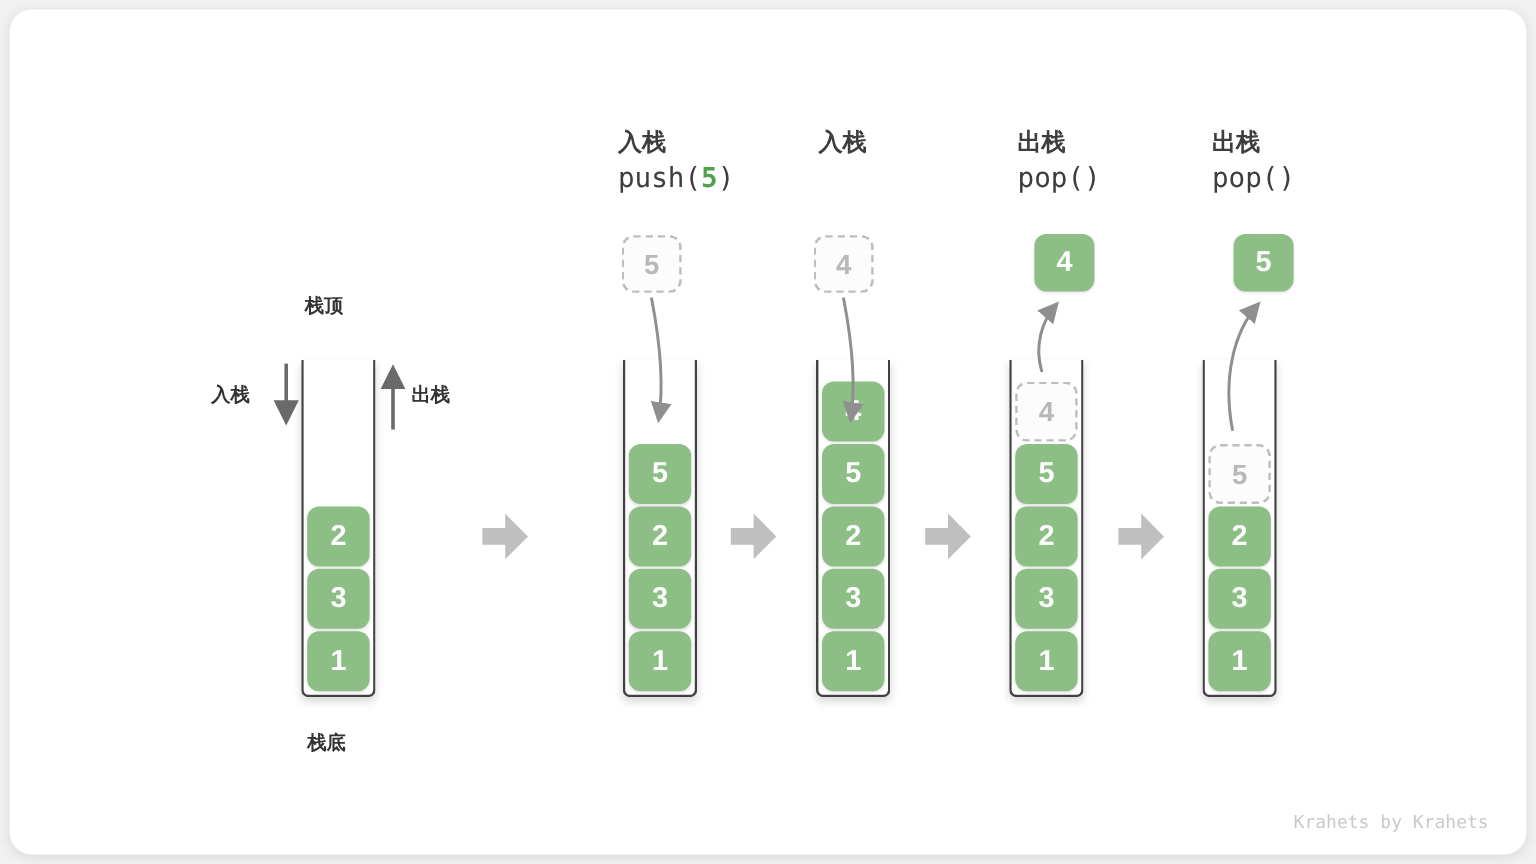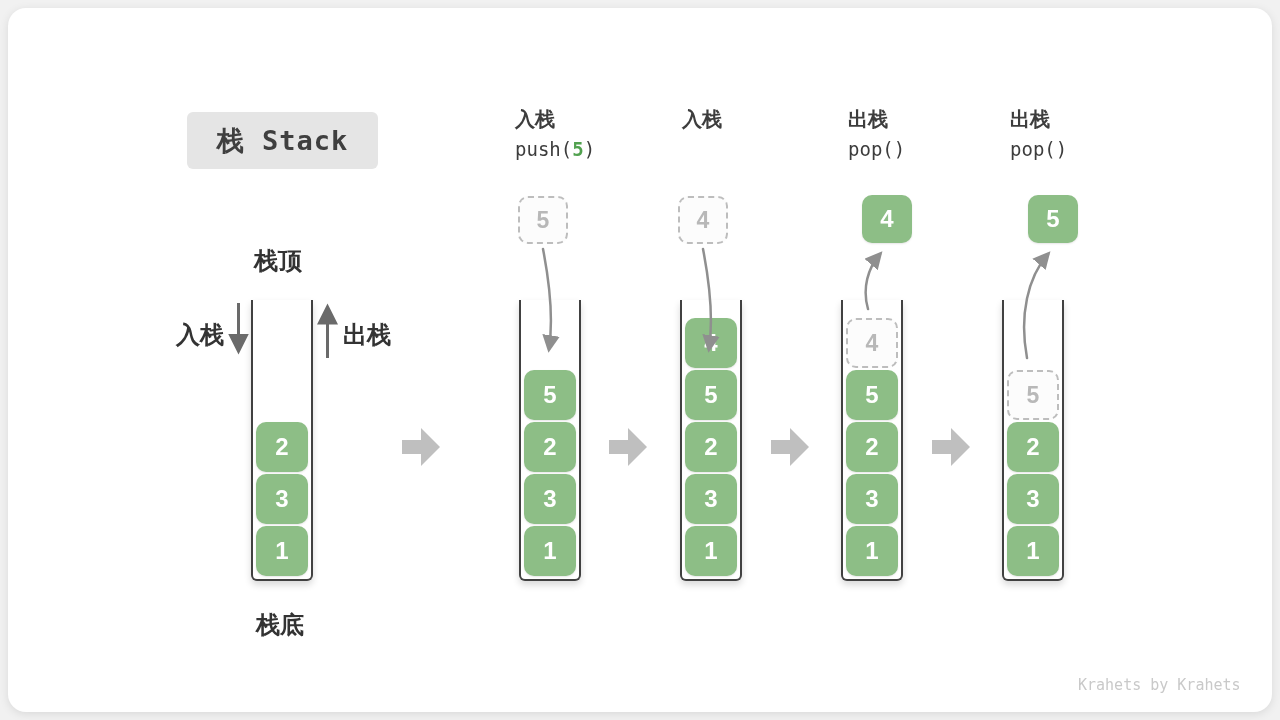--- a/index.html
+++ b/index.html
@@ -16,31 +16,31 @@
     box-shadow:0 2px 10px rgba(0,0,0,0.10);
   }
   .badge{
     position:absolute;left:187px;top:112px;width:191px;height:57px;
     background:#e5e5e5;border-radius:6px;
     display:flex;align-items:center;justify-content:center;
     font-family:"DejaVu Sans Mono","Liberation Mono",monospace;
     font-size:27px;font-weight:bold;color:#3f3f3f;letter-spacing:1px;
   }
   .side-label{
-    position:absolute;font-size:24px;font-weight:bold;color:#333333;
+    position:absolute;font-size:16px;font-weight:bold;color:#333333;
     white-space:nowrap;
   }
   .op{position:absolute;width:160px;}
   .op-action{
     font-size:20px;font-weight:600;color:#3d3d3d;line-height:28px;
     white-space:nowrap;
   }
   .op-code{
     font-family:"DejaVu Sans Mono","Liberation Mono",monospace;
-    font-size:19px;color:#3d3d3d;line-height:33px;white-space:nowrap;
+    font-size:23px;color:#3d3d3d;line-height:33px;white-space:nowrap;
   }
   .op-code .arg{font-weight:bold;}
   .stack-container{
     position:absolute;width:62px;height:281px;box-sizing:border-box;
     border:2px solid #414141;border-top:none;border-radius:0 0 6px 6px;
     background:#ffffff;
     box-shadow:0 4px 7px rgba(0,0,0,0.15);
   }
   .block{
     position:absolute;width:52px;height:50px;box-sizing:border-box;
@@ -62,21 +62,20 @@
     font-size:15px;color:#c9c9c9;white-space:nowrap;
   }
   svg.overlay{position:absolute;left:0;top:0;pointer-events:none;}
 </style>
 </head>
 <body>
 
 <div id="canvas">
   <div class="card"></div>
 
-  <div class="badge">栈 Stack</div>
 
   <div class="side-label" style="left:254px;top:245px;">栈顶</div>
   <div class="side-label" style="left:256px;top:609px;">栈底</div>
   <div class="side-label" style="left:176px;top:319px;">入栈</div>
   <div class="side-label" style="left:343px;top:319px;">出栈</div>
 
   <div id="ops">
       <div class="op" style="left: 515px; top: 105px;">
         <div class="op-action">入栈</div>
         <div class="op-code"><span>push(</span><span class="arg" style="color: rgb(81, 161, 79);">5</span><span>)</span></div>

